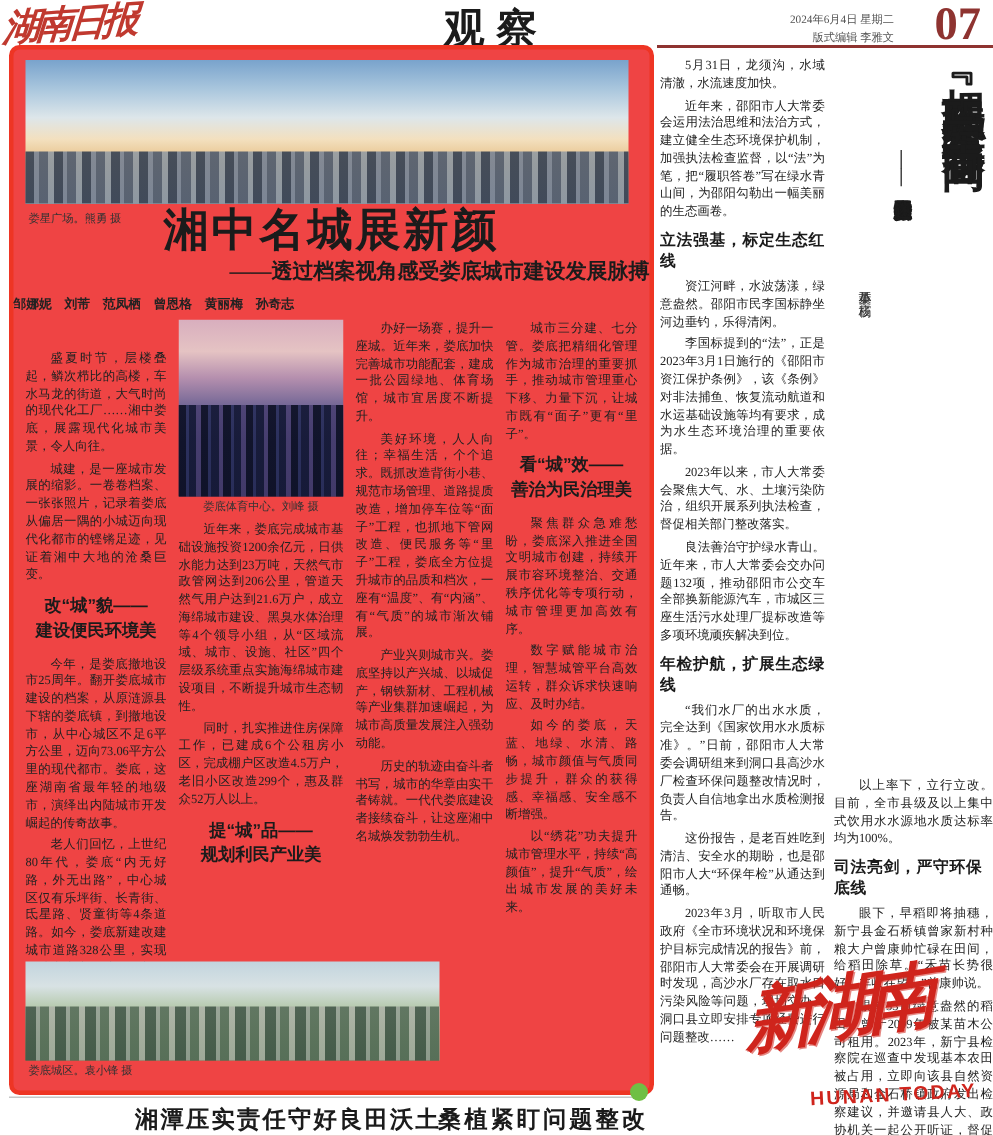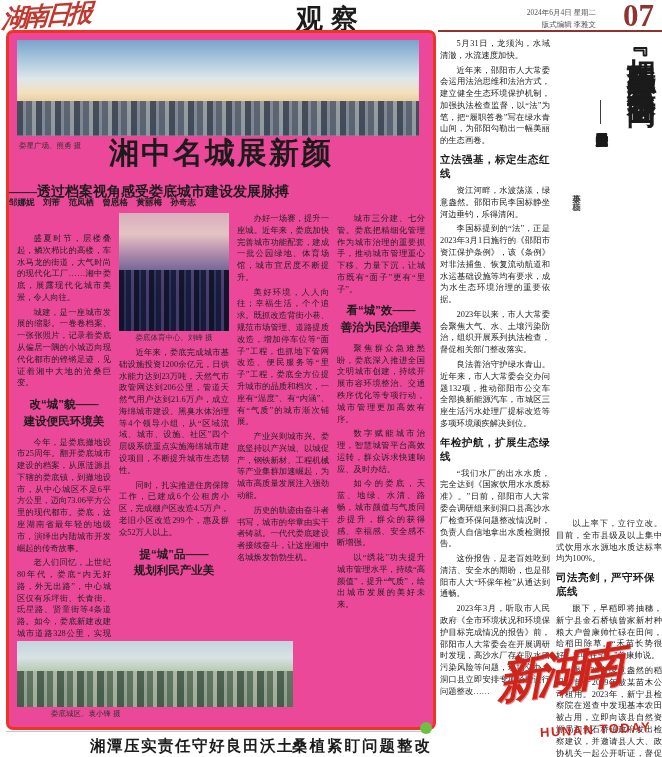--- a/index.html
+++ b/index.html
@@ -10,33 +10,33 @@
     font-size:25px;font-weight:bold;font-style:italic;color:#c0392f;
     letter-spacing:-3px;transform:rotate(-4deg) skewX(-8deg);white-space:nowrap;}
   .section-title{position:absolute;left:0;right:0;top:1px;text-align:center;
     font-size:27px;font-weight:bold;letter-spacing:8px;font-family:"Liberation Serif",serif;}
   .date-block{position:absolute;right:66px;top:7px;text-align:right;font-size:7.5px;
     color:#555;line-height:1.6;white-space:nowrap;}
   .page-no{position:absolute;right:8px;top:-2px;font-size:31px;font-weight:bold;color:#8e3330;}
   .header-rule-right{position:absolute;left:438px;top:30px;width:224px;height:2px;background:#8e3330;}
   
   .main-box{position:absolute;left:6px;top:30px;width:424px;height:694px;
-    border:3px solid #ee3524;border-radius:7px;background:#ec4899;}
+    border:3px solid #ee3524;border-radius:7px;background:#ef4444;}
   .photo{position:relative;background-repeat:no-repeat;}
   .photo-top{position:absolute;left:8px;top:7px;width:402px;height:96px;
     background-image:
       repeating-linear-gradient(90deg, rgba(58,68,84,.92) 0 6px, rgba(122,132,148,.9) 6px 9px,
         rgba(84,94,110,.92) 9px 15px, rgba(142,152,162,.85) 15px 19px),
       linear-gradient(180deg,#79a3cc 0%,#a9c6dd 20%,#dde6ea 40%,#f3e0bf 55%,#eccfa2 63%,#c9b391 72%,#8b94a0 100%);
     background-size:100% 36%,100% 100%;background-position:bottom,top;}
   .cap{font-size:7.5px;color:#333;}
   .cap-top{position:absolute;left:10px;top:108px;}
   .m-headline{position:absolute;left:0;right:0;top:100px;text-align:center;
     font-size:30px;font-weight:bold;letter-spacing:2px;font-family:"Liberation Sans",sans-serif;}
-  .m-subtitle{position:absolute;left:0;right:0;top:150px;text-align:left;
+  .m-subtitle{position:absolute;left:0;right:0;top:139px;text-align:right;
     font-size:14px;font-weight:bold;}
   .m-byline{position:absolute;left:0;right:0;top:164px;text-align:left;
     font-size:8.5px;font-weight:bold;color:#222;}
   .col{position:absolute;top:180px;height:424px;overflow:hidden;}
   .col-1{left:8px;width:94px;margin-top:20px;}
   .col-2{left:110px;width:110px;}
   .col-3{left:228px;width:92px;}
   .col-4{left:328px;width:88px;height:496px;}
   .bp{margin:0 0 3px;font-size:8.3px;line-height:1.42;text-align:justify;
       text-indent:2em;color:#222;}
@@ -48,21 +48,21 @@
         rgba(22,26,56,.95) 7px 12px, rgba(72,62,112,.85) 12px 15px),
       linear-gradient(180deg,#d8aebe 0%,#e5c3c3 18%,#b58fae 33%,#6e6494 50%,#3a3a66 68%,#1d1f40 100%);
     background-size:100% 52%,100% 100%;background-position:bottom,top;background-repeat:no-repeat;}
   .cap-mid{display:block;text-align:center;margin:2px 0 4px;}
   .photo-bottom{position:absolute;left:8px;top:608px;width:276px;height:66px;
     background-image:
       repeating-linear-gradient(90deg, rgba(68,88,74,.9) 0 7px, rgba(150,160,150,.88) 7px 10px,
         rgba(88,110,90,.9) 10px 16px, rgba(172,177,167,.85) 16px 20px),
       linear-gradient(180deg,#c2d4de 0%,#d8e2e4 25%,#a8c098 55%,#6f9a5f 80%,#4e7a48 100%);
     background-size:100% 55%,100% 100%;background-position:bottom,top;background-repeat:no-repeat;}
-  .cap-bottom{position:absolute;left:10px;top:676px;margin-left:32px;}
+  .cap-bottom{position:absolute;left:10px;top:676px;}
   
   .v-block{position:absolute;left:554px;top:36px;width:108px;height:478px;
     writing-mode:vertical-rl;}
   .v-headline{font-size:29px;font-weight:bold;letter-spacing:3px;
     font-family:"Liberation Sans",sans-serif;margin-left:12px;}
   .v-subtitle{font-size:12px;font-weight:bold;padding-top:64px;margin-left:10px;}
   .v-byline{font-size:8.5px;padding-top:152px;color:#333;}
   .rcol{position:absolute;overflow:hidden;}
   .rcol-a{left:440px;top:38px;width:110px;height:719px;}
   .rcol-b{left:556px;top:518px;width:106px;height:239px;}

